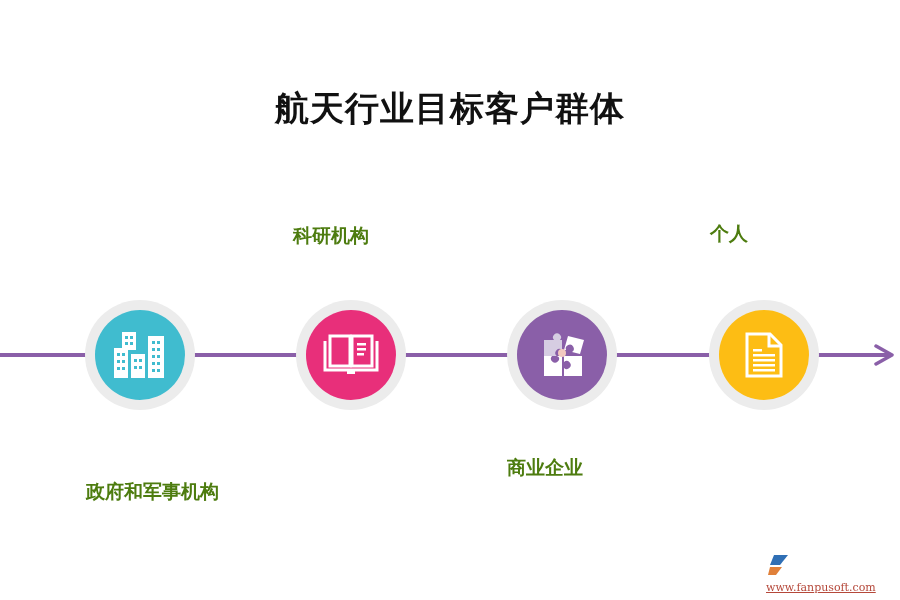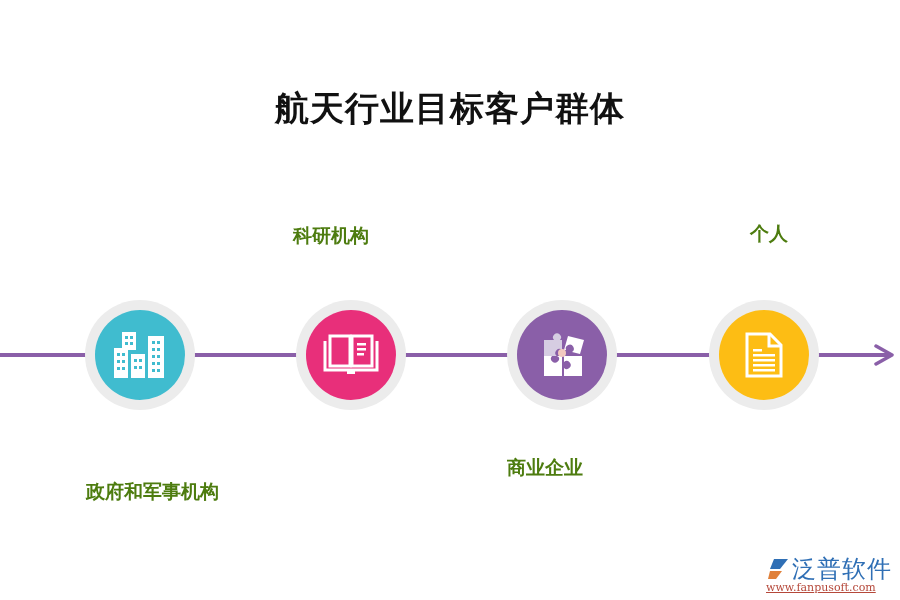--- a/index.html
+++ b/index.html
@@ -106,22 +106,21 @@
       <g fill="#fff">
         <rect x="9" y="18" width="9" height="2.5"></rect>
         <rect x="9" y="23" width="22" height="2.5"></rect>
         <rect x="9" y="28" width="22" height="2.5"></rect>
         <rect x="9" y="33" width="22" height="2.5"></rect>
         <rect x="9" y="38" width="22" height="2.5"></rect>
       </g>
     </svg>
   </div>
 </div>
-<div class="label" style="left:750px; top:221px;">个人</div>
+<div class="label" style="left:710px; top:221px;">个人</div>
 
 <div class="logo">
   <svg width="26" height="24" viewBox="0 0 26 24">
     <path d="M8 2 H22 L14 12 H4 Z" fill="#2f6fb5"></path>
     <path d="M4 14 H16 L10 22 H2 Z" fill="#e0803a"></path>
   </svg>
-  <span class="brand">泛普软件</span>
   <span class="url">www.fanpusoft.com</span>
 </div>
 
 </body></html>

